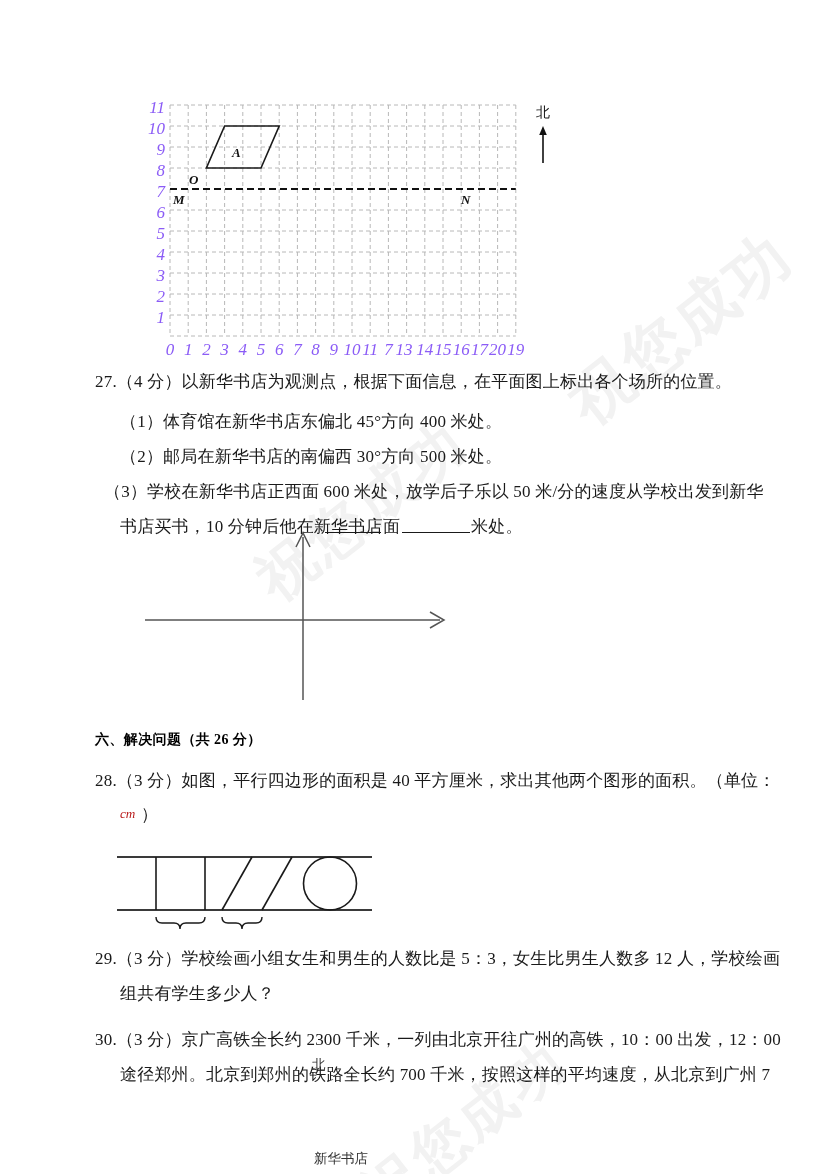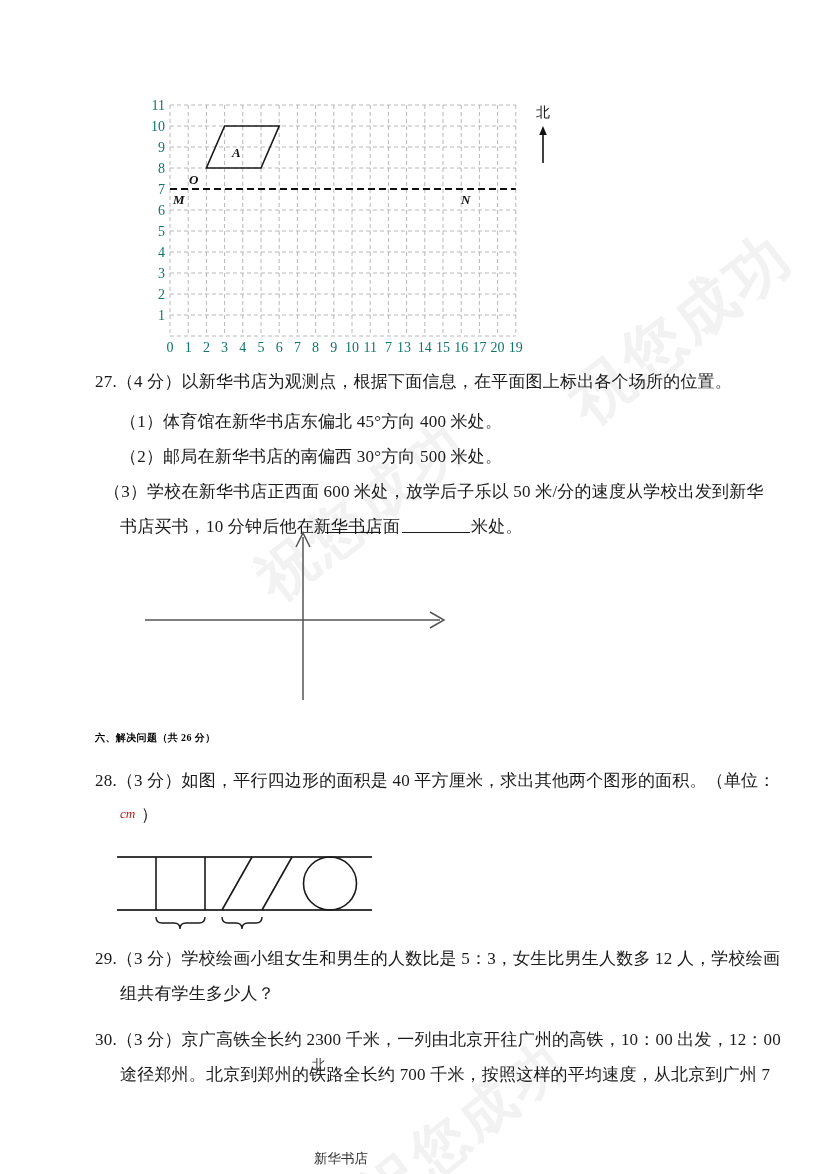--- a/index.html
+++ b/index.html
@@ -40,24 +40,25 @@
 
   
   .gridwrap {
     position: absolute;
     left: 0; top: 0;
     width: 830px; height: 360px;
   }
   .axis-num {
     position: absolute;
     font-family: "Liberation Serif", serif;
-    font-size: 14px;
-    color: #0f766e;
+    font-size: 17px;
+    color: #8b5cf6;
     text-align: center;
     line-height: 1;
+    font-style: italic;
   }
   .ylab { width: 20px; text-align: right; }
   .xlab { width: 20px; text-align: center; }
 
   .pt-label {
     position: absolute;
     font-family: "Liberation Serif", serif;
     font-style: italic;
     font-weight: bold;
     font-size: 13px;
@@ -77,21 +78,21 @@
     font-size: 17px;
     color: #1a1a1a;
     line-height: 1.1;
     white-space: nowrap;
     letter-spacing: 0.2px;
   }
   .sec-head {
     position: absolute;
     font-family: "Liberation Serif", "DejaVu Serif", serif;
     font-weight: bold;
-    font-size: 10px;
+    font-size: 14px;
     color: #000;
     white-space: nowrap;
     letter-spacing: 0.4px;
   }
   .italic-unit {
     position: absolute;
     font-family: "Liberation Serif", serif;
     font-style: italic;
     font-size: 13.2px;
     color: #b91c1c;

